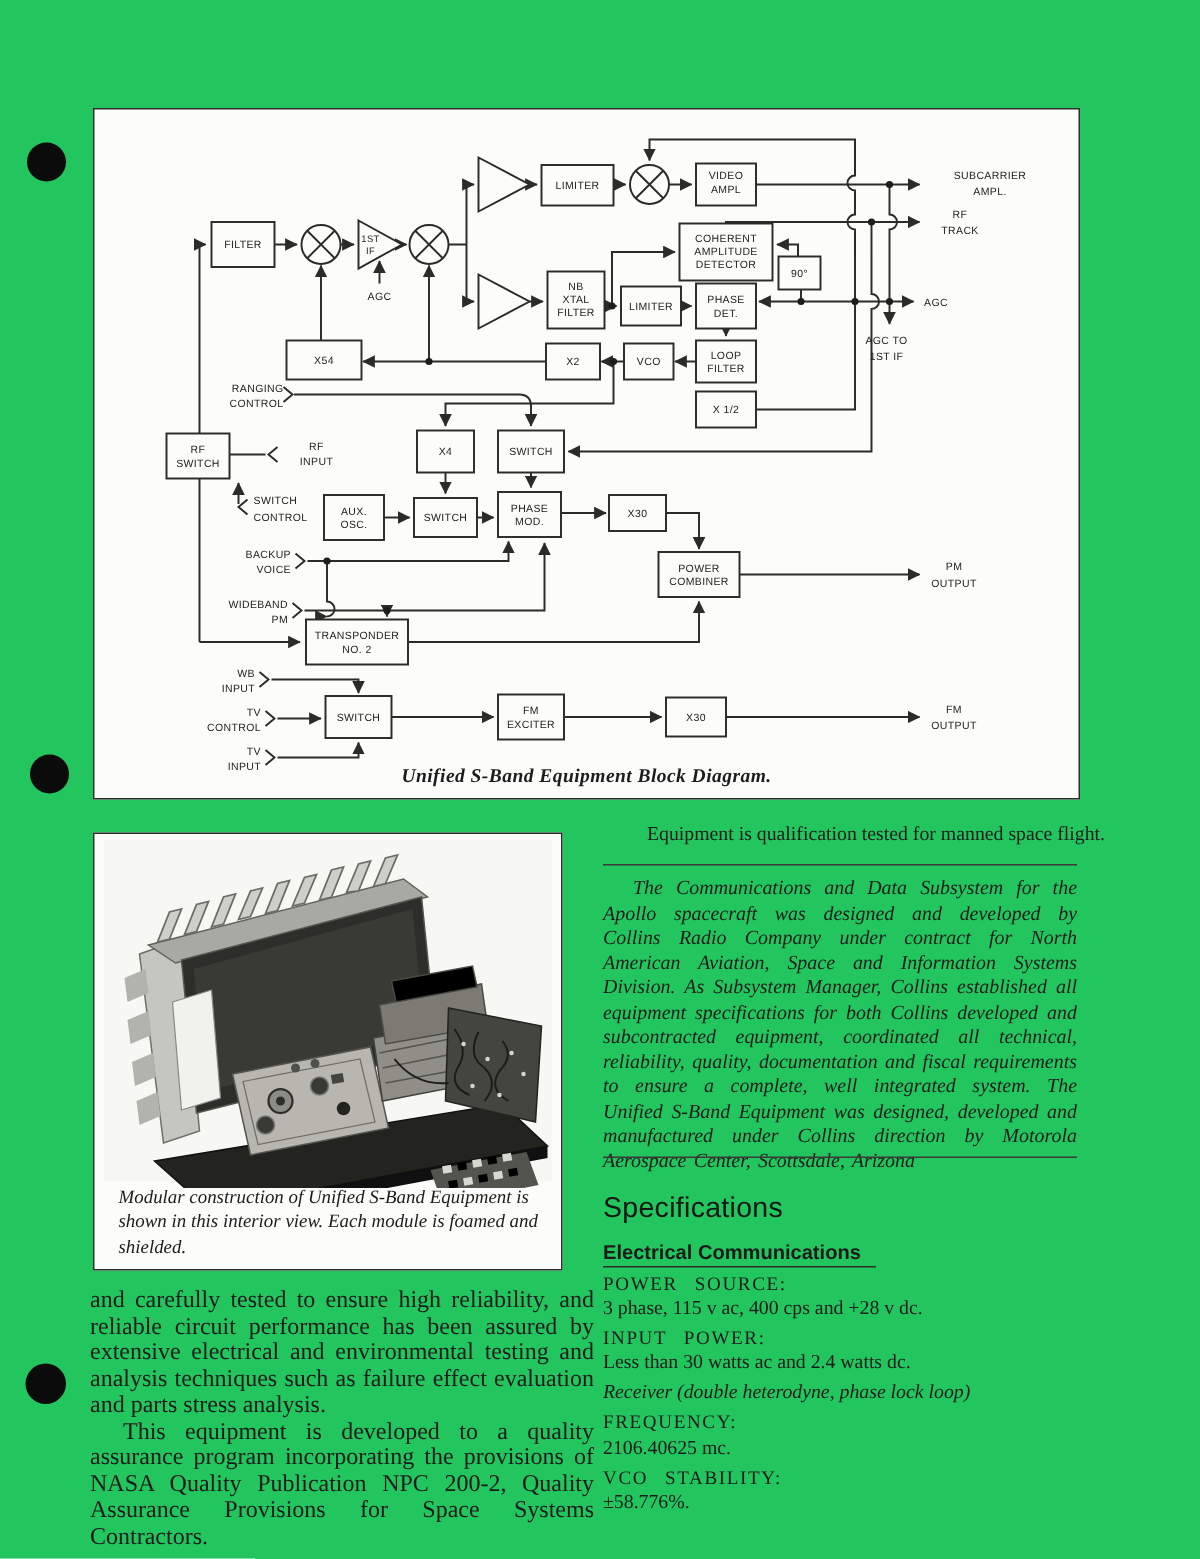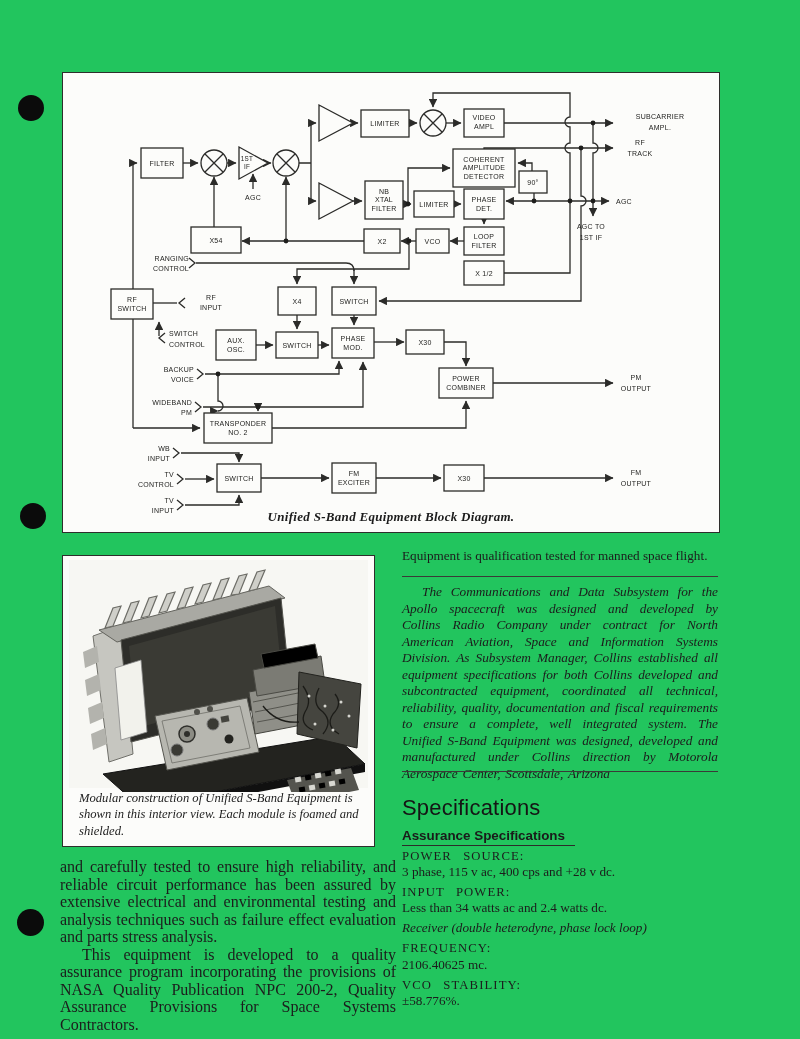--- a/index.html
+++ b/index.html
@@ -13,26 +13,26 @@
   #diagram-svg{position:absolute;left:0;top:0;width:100%;height:100%;}
   .diag-caption{position:absolute;left:0;right:0;bottom:7px;text-align:center;
         font-style:italic;font-weight:bold;font-size:13px;letter-spacing:.3px;}
   
   #photo-box{left:62px;top:555px;width:311px;height:290px;}
   #photo-svg{position:absolute;left:0;top:0;width:311px;height:236px;}
   .photo-caption{position:absolute;left:16px;right:12px;bottom:6px;
         font-style:italic;font-size:12.6px;line-height:16.8px;}
   
   .abs{position:absolute;}
-  .qual{left:402px;top:548px;width:316px;text-align:left;font-size:13.2px;}
+  .qual{left:426px;top:548px;width:316px;text-align:center;font-size:13.2px;}
   .rule{left:402px;width:316px;height:0;border-top:1.3px solid #3a3a38;}
   .collins{left:402px;top:584px;width:316px;font-style:italic;font-size:13.3px;
         line-height:16.55px;text-align:justify;text-indent:20px;word-spacing:1.5px;}
   .spec-head{left:402px;top:795px;font-family:"Liberation Sans",sans-serif;
-        font-size:22px;color:#151515;letter-spacing:.2px;}
+        font-size:19px;color:#151515;letter-spacing:.2px;}
   .elec-head{left:402px;top:826px;font-family:"Liberation Sans",sans-serif;
         font-size:13.4px;font-weight:bold;color:#1a1a1a;
         border-bottom:1.3px solid #2c2c2a;padding:0 10px 2px 0;}
   .specs{left:402px;top:844px;width:316px;font-size:13.2px;line-height:16.4px;}
   .spec-label{letter-spacing:1.1px;word-spacing:7px;font-size:12.7px;margin-top:3.6px;}
   .spec-note{font-style:italic;margin-top:3.6px;}
   .leftcol{left:60px;top:858px;width:336px;font-size:16px;line-height:17.55px;
         text-align:justify;}
   .leftcol p{margin:0;}
   .leftcol p.indent{text-indent:22px;}
@@ -358,27 +358,27 @@
       <div>shielded.</div>
     </div>
   </div>
 
   <div class="abs qual">Equipment is qualification tested for manned space flight.</div>
   <div class="abs rule" style="top:576px;"></div>
   <div class="abs collins">The Communications and Data Subsystem for the Apollo spacecraft was designed and developed by Collins Radio Company under contract for North American Aviation, Space and Information Systems Division. As Subsystem Manager, Collins established all equipment specifications for both Collins developed and subcontracted equipment, coordinated all technical, reliability, quality, documentation and fiscal requirements to ensure a complete, well integrated system. The Unified S-Band Equipment was designed, developed and manufactured under Collins direction by Motorola Aerospace Center, Scottsdale, Arizona</div>
   <div class="abs rule" style="top:771px;"></div>
   <div class="abs spec-head">Specifications</div>
   <div class="abs" style="left:402px;top:826px;">
-    <span class="elec-head">Assurance Specifications</span>
+    <span class="elec-head">Electrical Communications</span>
   </div>
   <div class="abs specs">
     <div class="spec-label">POWER SOURCE:</div>
     <div class="spec-value">3 phase, 115 v ac, 400 cps and +28 v dc.</div>
     <div class="spec-label">INPUT POWER:</div>
-    <div class="spec-value">Less than 34 watts ac and 2.4 watts dc.</div>
+    <div class="spec-value">Less than 30 watts ac and 2.4 watts dc.</div>
     <div class="spec-note">Receiver (double heterodyne, phase lock loop)</div>
     <div class="spec-label">FREQUENCY:</div>
     <div class="spec-value">2106.40625 mc.</div>
     <div class="spec-label">VCO STABILITY:</div>
     <div class="spec-value">±58.776%.</div>
   </div>
 
   <div class="abs leftcol">
     <p>and carefully tested to ensure high reliability, and reliable circuit performance has been assured by extensive electrical and environmental testing and analysis techniques such as failure effect evaluation and parts stress analysis.</p>
     <p class="indent">This equipment is developed to a quality assurance program incorporating the provisions of NASA Quality Publication NPC 200-2, Quality Assurance Provisions for Space Systems Contractors.</p>

